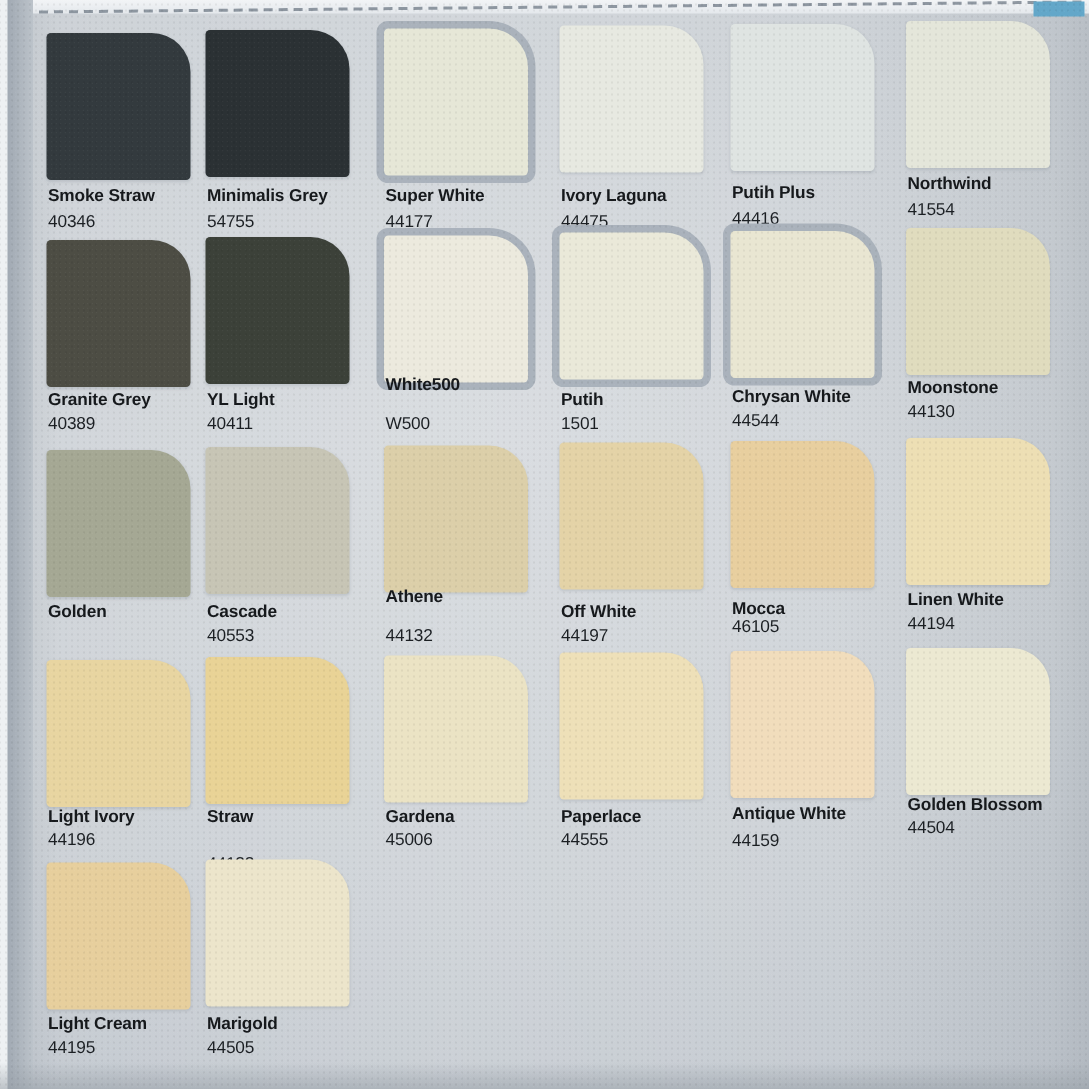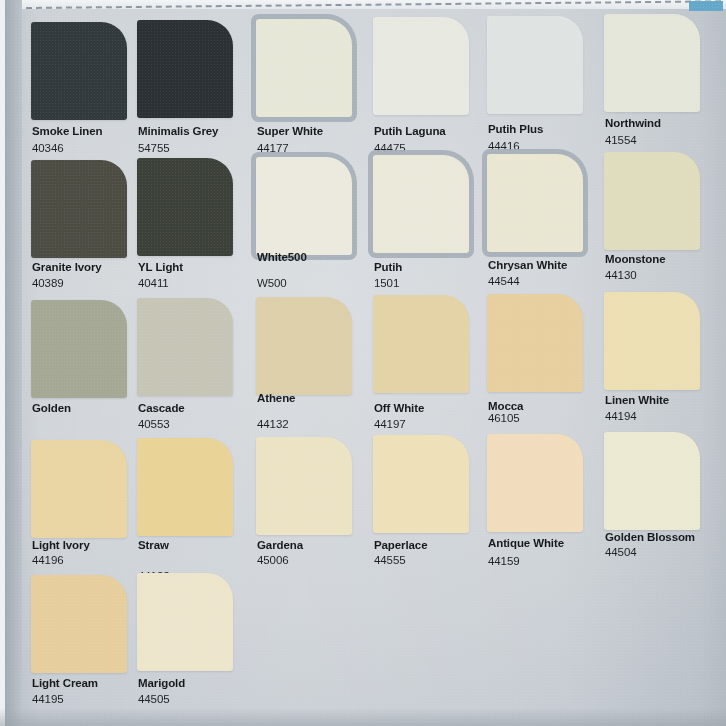--- a/index.html
+++ b/index.html
@@ -148,51 +148,51 @@
   <div id="sheen"></div>
   <div id="top-band"></div>
   <div id="perforation"></div>
   <div id="blue-tab"></div>
   <div id="left-edge"></div>
   <div id="left-white"></div>
 
   <div id="grid">
       <div class="cell" style="left: 31px; top: 22px;">
         <div class="chip" title="Smoke Grey" style="background: rgb(51, 58, 62);"></div>
-        <div class="label" style="top: 103px;">Smoke Linen</div>
+        <div class="label" style="top: 103px;">Smoke Straw</div>
         <div class="code" style="top: 120px;">40346</div>
       </div>
       <div class="cell" style="left: 137px; top: 20px;">
         <div class="chip" title="Minimalis Grey" style="background: rgb(43, 49, 52);"></div>
         <div class="label" style="top: 105px;">Minimalis Grey</div>
         <div class="code" style="top: 122px;">54755</div>
       </div>
       <div class="cell" style="left: 256px; top: 19px;">
         <div class="chip outlined" title="Super White" style="background: rgb(230, 231, 215);"></div>
         <div class="label" style="top: 106px;">Super White</div>
         <div class="code" style="top: 123px;">44177</div>
       </div>
       <div class="cell" style="left: 373px; top: 17px;">
         <div class="chip" title="Putih Laguna" style="background: rgb(231, 233, 225);"></div>
-        <div class="label" style="top: 108px;">Putih Laguna</div>
+        <div class="label" style="top: 108px;">Ivory Laguna</div>
         <div class="code" style="top: 125px;">44475</div>
       </div>
       <div class="cell" style="left: 487px; top: 16px;">
         <div class="chip" title="Putih Plus" style="background: rgb(223, 228, 226);"></div>
         <div class="label" style="top: 107px;">Putih Plus</div>
         <div class="code" style="top: 124px;">44416</div>
       </div>
       <div class="cell" style="left: 604px; top: 14px;">
         <div class="chip" title="Northwind" style="background: rgb(228, 230, 218);"></div>
         <div class="label" style="top: 103px;">Northwind</div>
         <div class="code" style="top: 120px;">41554</div>
       </div>
       <div class="cell" style="left: 31px; top: 160px;">
         <div class="chip" title="Granite Grey" style="background: rgb(77, 77, 68);"></div>
-        <div class="label" style="top: 101px;">Granite Ivory</div>
+        <div class="label" style="top: 101px;">Granite Grey</div>
         <div class="code" style="top: 117px;">40389</div>
       </div>
       <div class="cell" style="left: 137px; top: 158px;">
         <div class="chip" title="YL Grey" style="background: rgb(60, 65, 57);"></div>
         <div class="label" style="top: 103px;">YL Light</div>
         <div class="code" style="top: 119px;">40411</div>
       </div>
       <div class="cell" style="left: 256px; top: 157px;">
         <div class="chip outlined" title="White500" style="background: rgb(236, 234, 222);"></div>
         <div class="label" style="top: 94px;">White500</div>

